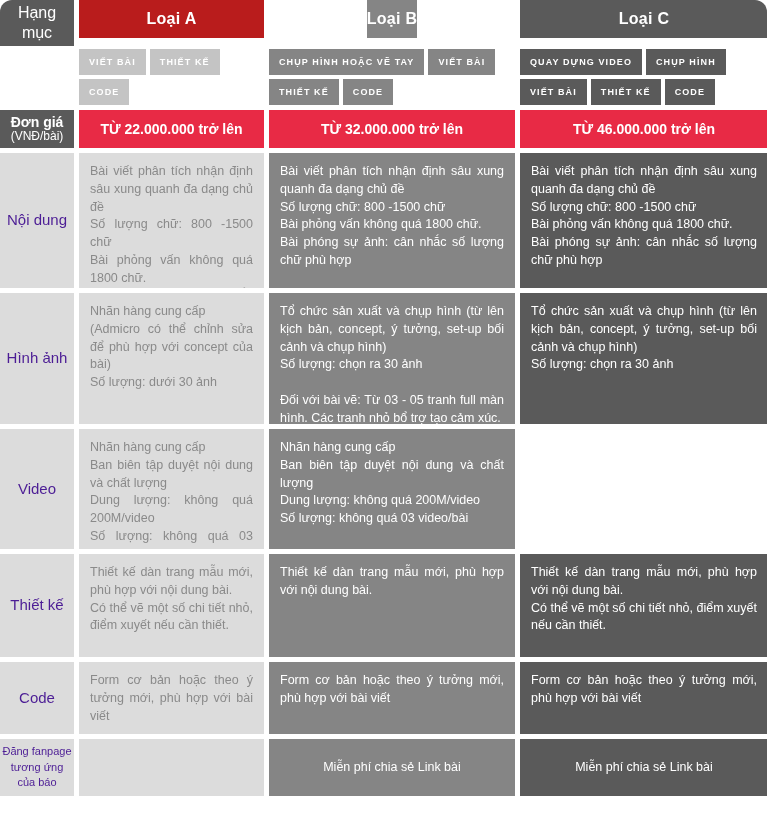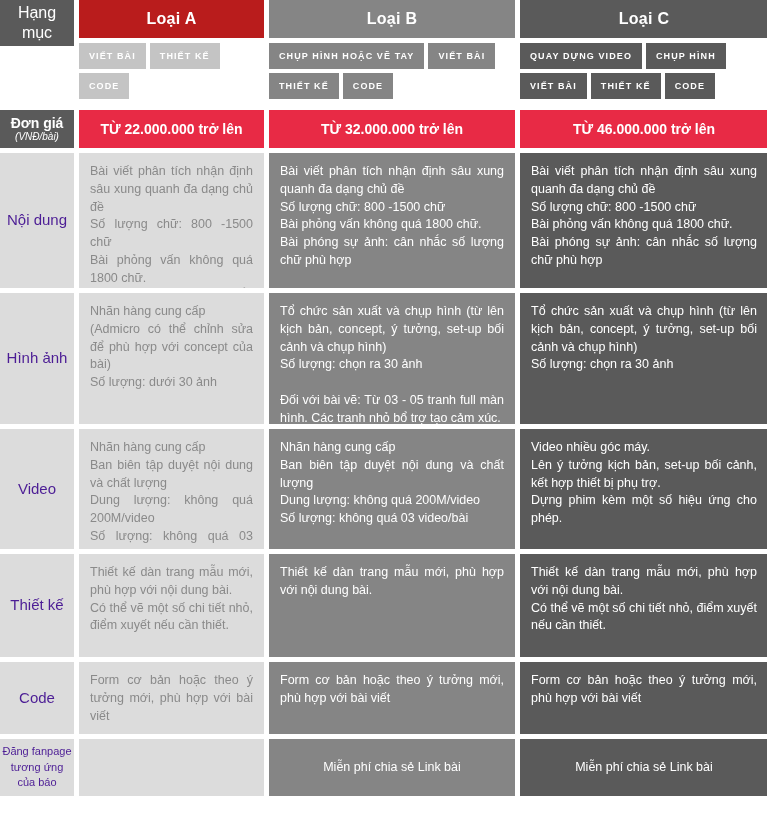--- a/index.html
+++ b/index.html
@@ -7,34 +7,35 @@
     margin: 0; padding: 0;
     background: #ffffff;
     font-family: "Liberation Sans", "DejaVu Sans", sans-serif;
   }
   #page {
     width: 767px;
     height: 819px;
     position: relative;
     background: #ffffff;
     overflow: hidden;
+    border-radius: 12px;
   }
 
   
   .row {
     display: flex;
     align-items: stretch;
     width: 767px;
   }
   .gap-h { height: 5px; width: 767px; background: #ffffff; }
 
   
   .col-label { width: 74px; flex: 0 0 74px; }
   .col-a     { width: 185px; flex: 0 0 185px; }
-  .col-b     { width: 246px; flex: 0 0 246px; }
+  .col-b     { width: 246px; flex: 0 0 246px; align-items: center; }
   .col-c     { width: 248px; flex: 0 0 248px; }
   .sep       { width: 5px; flex: 0 0 5px; background: #ffffff; }
 
   
   .hdr-block { display: flex; flex-direction: column; }
 
   .label-cell {
     background: #5a5a5a;
     color: #ffffff;
     display: flex;
@@ -57,21 +58,21 @@
     letter-spacing: .3px;
   }
   .tier-a .hdr-title { background: #b91c1c; }
   .tier-b .hdr-title { background: #858585; }
   .tier-c .hdr-title { background: #5a5a5a; }
 
   .badges {
     display: flex;
     flex-wrap: wrap;
     gap: 4px;
-    padding-top: 5px;
+    padding-top: 11px;
     align-content: flex-start;
   }
   .badge {
     height: 26px;
     display: inline-flex;
     align-items: center;
     justify-content: center;
     padding: 0 10px;
     color: #ffffff;
     font-size: 9px;
@@ -91,21 +92,21 @@
     color: #ffffff;
     text-align: left;
     display: flex;
     flex-direction: column;
     align-items: center;
     justify-content: center;
     line-height: 1.1;
     padding: 3px 0;
   }
   .price-label .big { font-size: 14px; font-weight: bold; }
-  .price-label .small { font-size: 10px; font-style: italic; }
+  .price-label .small { font-size: 12px; }
   .price-cell {
     background: #e82a45;
     color: #ffffff;
     font-weight: bold;
     font-size: 14px;
     display: flex;
     align-items: center;
     justify-content: center;
     text-align: center;
   }
@@ -243,23 +244,20 @@
     <div class="col-a cell a">Nhãn hàng cung cấp
 Ban biên tập duyệt nội dung và chất lượng
 Dung lượng: không quá 200M/video
 Số lượng: không quá 03 video/bài</div>
     <div class="sep"></div>
     <div class="col-b cell b">Nhãn hàng cung cấp
 Ban biên tập duyệt nội dung và chất lượng
 Dung lượng: không quá 200M/video
 Số lượng: không quá 03 video/bài</div>
     <div class="sep"></div>
-    <div class="col-c cell c">Video nhiều góc máy.
-Lên ý tưởng kịch bản, set-up bối cảnh, kết hợp thiết bị phụ trợ.
-Dựng phim kèm một số hiệu ứng cho phép.</div>
   </div>
   <div class="gap-h"></div>
 
   <div class="row" style="height:103px;">
     <div class="col-label rlabel">Thiết
 kế</div>
     <div class="sep"></div>
     <div class="col-a cell a">Thiết kế dàn trang mẫu mới, phù hợp với nội dung bài.
 Có thể vẽ một số chi tiết nhỏ, điểm xuyết nếu cần thiết.</div>
     <div class="sep"></div>

